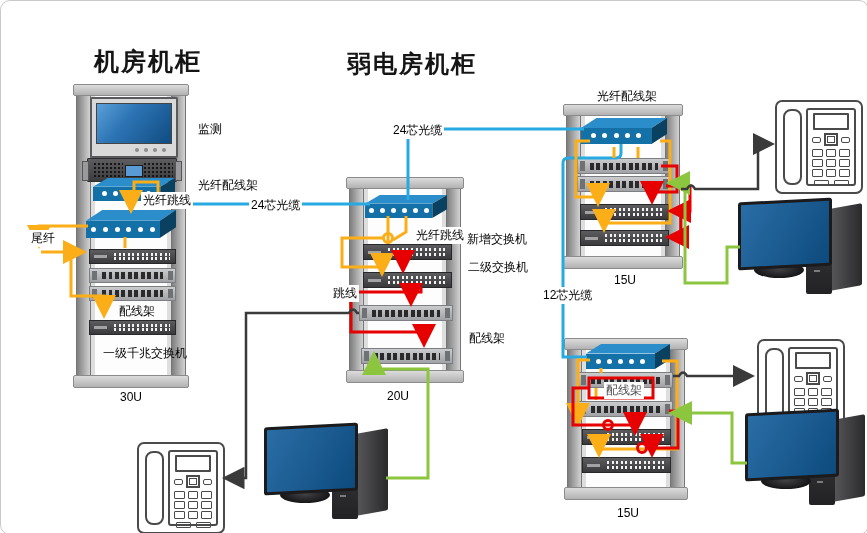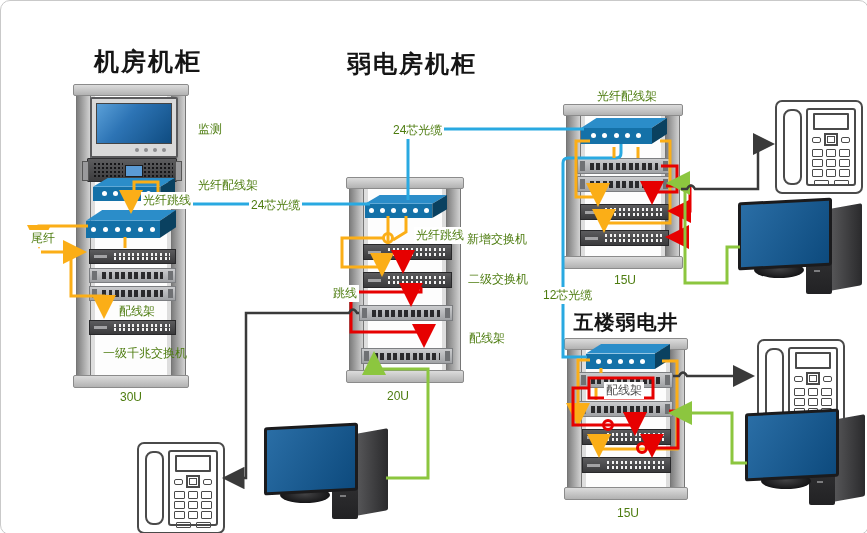--- a/index.html
+++ b/index.html
@@ -75,21 +75,21 @@
   svg.wires{position:absolute;inset:0;z-index:4;pointer-events:none;}
   .w{fill:none;}
   .w-fiber{stroke:var(--c-fiber);stroke-width:3;}
   .w-jump{stroke:var(--c-jumper);stroke-width:3;}
   .w-red{stroke:var(--c-red);stroke-width:3;}
   .w-lan{stroke:var(--c-lan);stroke-width:3;}
   .w-tel{stroke:var(--c-tel);stroke-width:2.5;}
   #m-jump path{fill:var(--c-jumper)} #m-red path{fill:var(--c-red)}
   #m-lan path{fill:var(--c-lan)} #m-tel path{fill:var(--c-tel)}
   
-  .lbl{position:absolute;z-index:5;font-size:12px;color:#4d7c0f;white-space:nowrap;}
+  .lbl{position:absolute;z-index:5;font-size:12px;color:#000000;white-space:nowrap;}
   .lbl.bg{background:#fff;padding:0 2px;}
   .lbl.dark{color:#4c4c4c;}
   .title{position:absolute;z-index:5;font-weight:bold;color:#151515;white-space:nowrap;text-align:center;}
   .t-big{font-size:25px;letter-spacing:2px;}
   .t-mid{font-size:20px;letter-spacing:1px;}
 </style>
 </head>
 <body>
 
 <div class="canvas">
@@ -471,35 +471,34 @@
     <path class="w w-red" marker-end="url(#m-red)" d="M 588 387 H 572 V 424 H 634 V 429"></path>
     <path class="w w-red" marker-end="url(#m-red)" d="M 668 410 H 677 V 447 H 651 V 451"></path>
     <circle cx="607" cy="424" r="4.5" class="w w-red"></circle>
     <circle cx="641" cy="447" r="4.5" class="w w-red"></circle>
     <path class="w w-lan" marker-end="url(#m-lan)" d="M 746 462 H 731 V 412 H 673"></path>
     <path class="w w-tel" marker-end="url(#m-tel)" d="M 672 375 L 678 375 Q 682 368 686 375 L 749 375"></path>
   </svg>
 
   <div class="title t-big" style="left:88px;top:44px;width:118px">机房机柜</div>
   <div class="title t-big" style="left:346px;top:47px;width:122px;font-size:24px">弱电房机柜</div>
-  <div class="title t-mid" style="left:571px;top:308px;width:108px">五楼弱电井</div>
 
   <span class="lbl" style="left:197px;top:120px">监测</span>
   <span class="lbl" style="left:197px;top:176px">光纤配线架</span>
   <span class="lbl bg" style="left:140px;top:191px">光纤跳线</span>
   <span class="lbl bg" style="left:248px;top:196px">24芯光缆</span>
   <span class="lbl bg" style="left:28px;top:229px">尾纤</span>
   <span class="lbl" style="left:118px;top:302px">配线架</span>
   <span class="lbl" style="left:102px;top:344px">一级千兆交换机</span>
   <span class="lbl" style="left:119px;top:389px">30U</span>
 
   <span class="lbl bg" style="left:390px;top:121px">24芯光缆</span>
   <span class="lbl bg" style="left:413px;top:226px">光纤跳线</span>
   <span class="lbl" style="left:466px;top:230px">新增交换机</span>
-  <span class="lbl" style="left:467px;top:270px">二级交换机</span>
+  <span class="lbl" style="left:467px;top:258px">二级交换机</span>
   <span class="lbl bg" style="left:330px;top:284px">跳线</span>
   <span class="lbl" style="left:468px;top:329px">配线架</span>
   <span class="lbl" style="left:386px;top:388px">20U</span>
 
   <span class="lbl" style="left:596px;top:87px">光纤配线架</span>
   <span class="lbl bg" style="left:540px;top:286px">12芯光缆</span>
   <span class="lbl" style="left:613px;top:272px">15U</span>
 
   <span class="lbl bg dark" style="left:603px;top:381px">配线架</span>
   <span class="lbl" style="left:616px;top:505px">15U</span>

